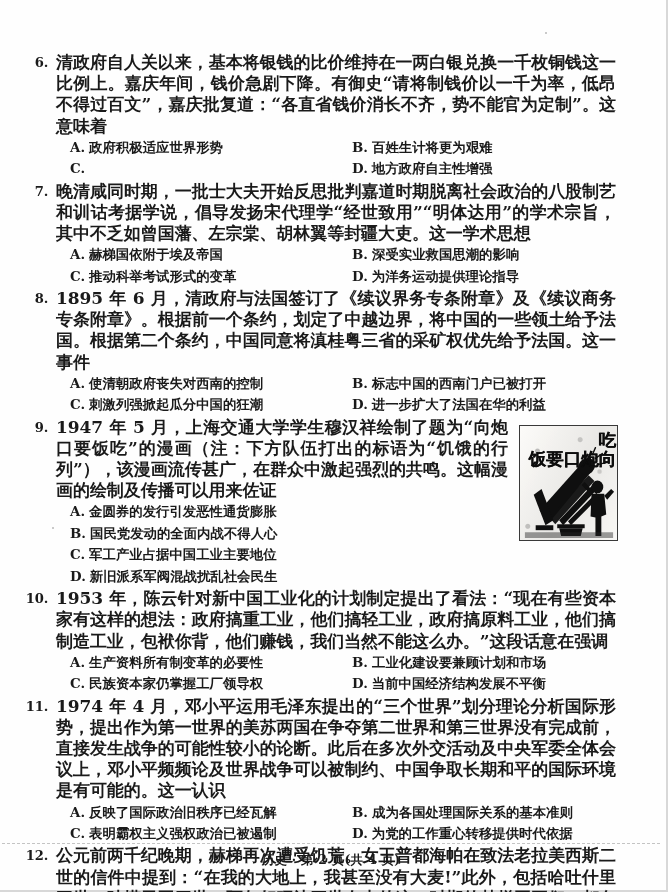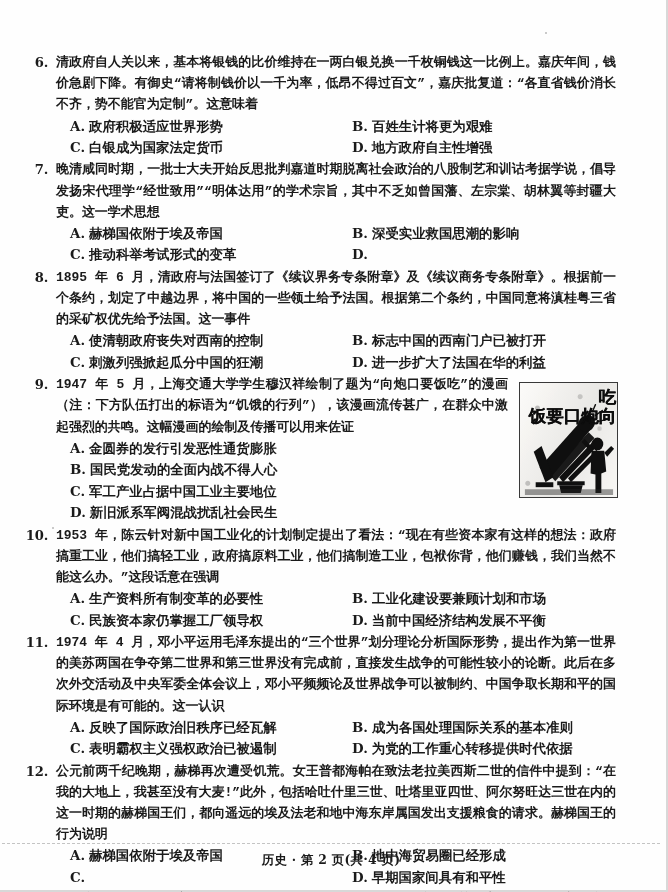--- a/index.html
+++ b/index.html
@@ -47,28 +47,27 @@
     left: 0;
     top: 0;
     width: 48px;
     text-align: right;
     font-size: 13.1px;
     line-height: 21.2px;
     font-weight: 600;
     letter-spacing: -0.2px;
   }
   .q-body {
-    font-size: 13px;
+    font-size: 17px;
     line-height: 21.2px;
     text-align: justify;
     text-justify: inter-ideograph;
     padding-right: 44px;
     letter-spacing: -0.05px;
     font-weight: 600;
-    font-family: Liberation Mono, monospace;
   }
   .q.has-figure .q-body {
     padding-right: 152px;
   }
   .opts {
     margin-top: 0px;
     padding-left: 14px;
   }
   .opt-row {
     display: flex;
@@ -180,21 +179,20 @@
             <span>政府积极适应世界形势</span>
           </div>
           <div class="opt col-b">
             <span class="lab">B.</span>
             <span>百姓生计将更为艰难</span>
           </div>
         </div>
         <div class="opt-row">
           <div class="opt col-a">
             <span class="lab">C.</span>
-            <span>白银成为国家法定货币</span>
           </div>
           <div class="opt col-b">
             <span class="lab">D.</span>
             <span>地方政府自主性增强</span>
           </div>
         </div>
       </div>
     </div>
 
     <div class="q">
@@ -211,20 +209,21 @@
             <span>深受实业救国思潮的影响</span>
           </div>
         </div>
         <div class="opt-row">
           <div class="opt col-a">
             <span class="lab">C.</span>
             <span>推动科举考试形式的变革</span>
           </div>
           <div class="opt col-b">
             <span class="lab">D.</span>
+            <span>为洋务运动提供理论指导</span>
           </div>
         </div>
       </div>
     </div>
 
     <div class="q">
       <div class="q-num">8.</div>
       <div class="q-body">1895 年 6 月，清政府与法国签订了《续议界务专条附章》及《续议商务专条附章》。根据前一个条约，划定了中越边界，将中国的一些领土给予法国。根据第二个条约，中国同意将滇桂粤三省的采矿权优先给予法国。这一事件</div>
       <div class="opts">
         <div class="opt-row">

